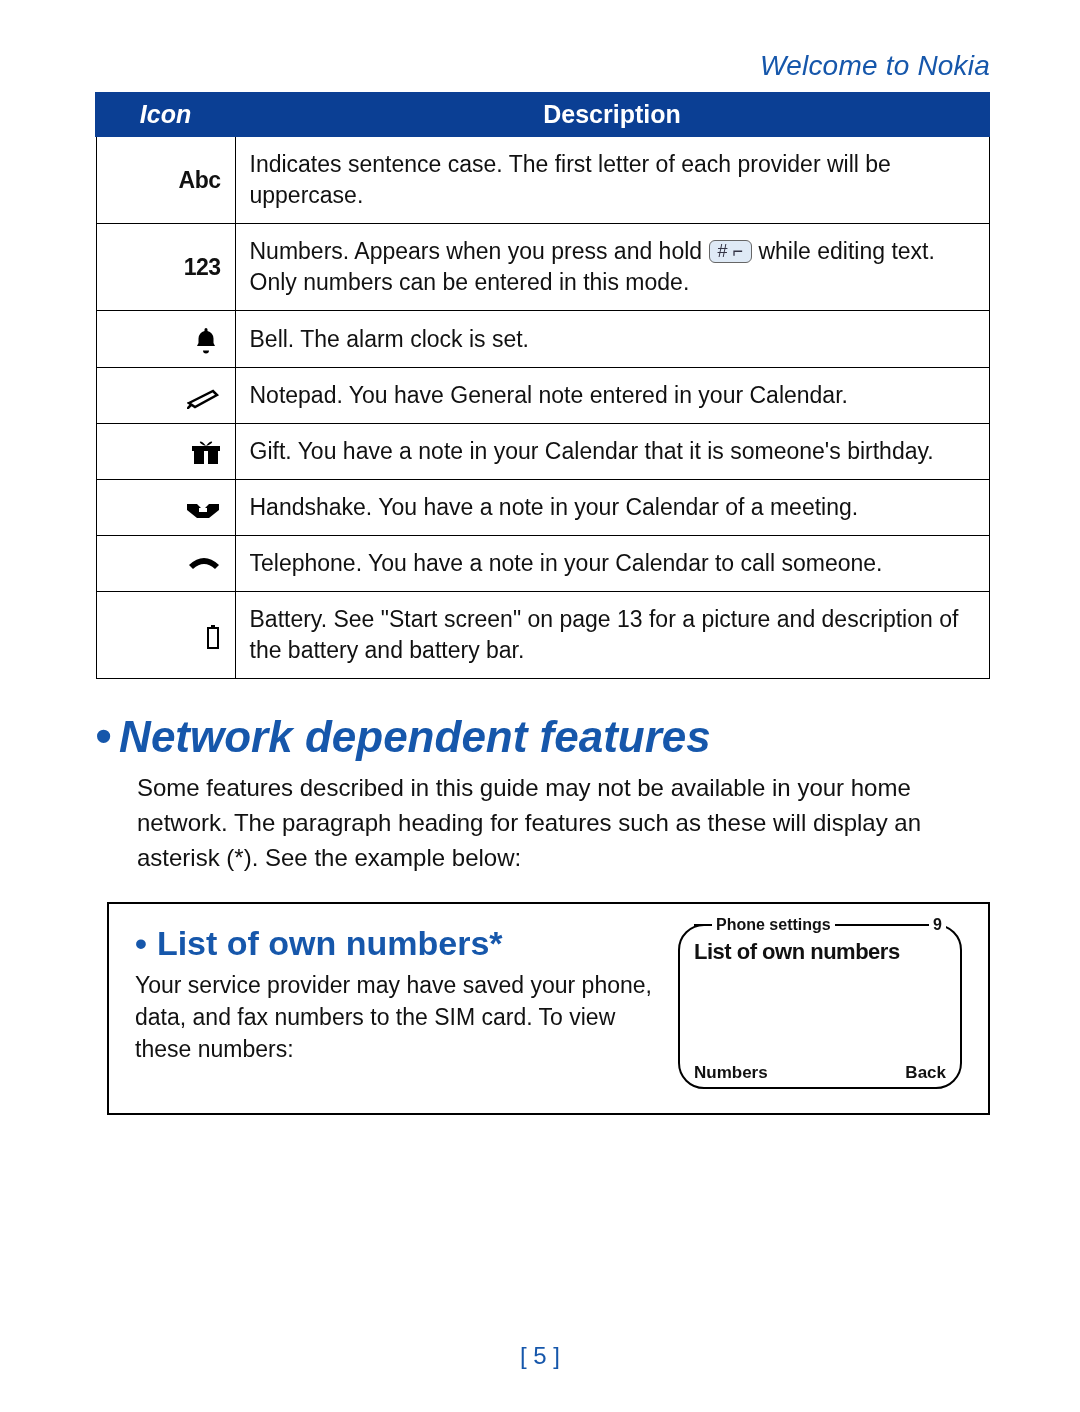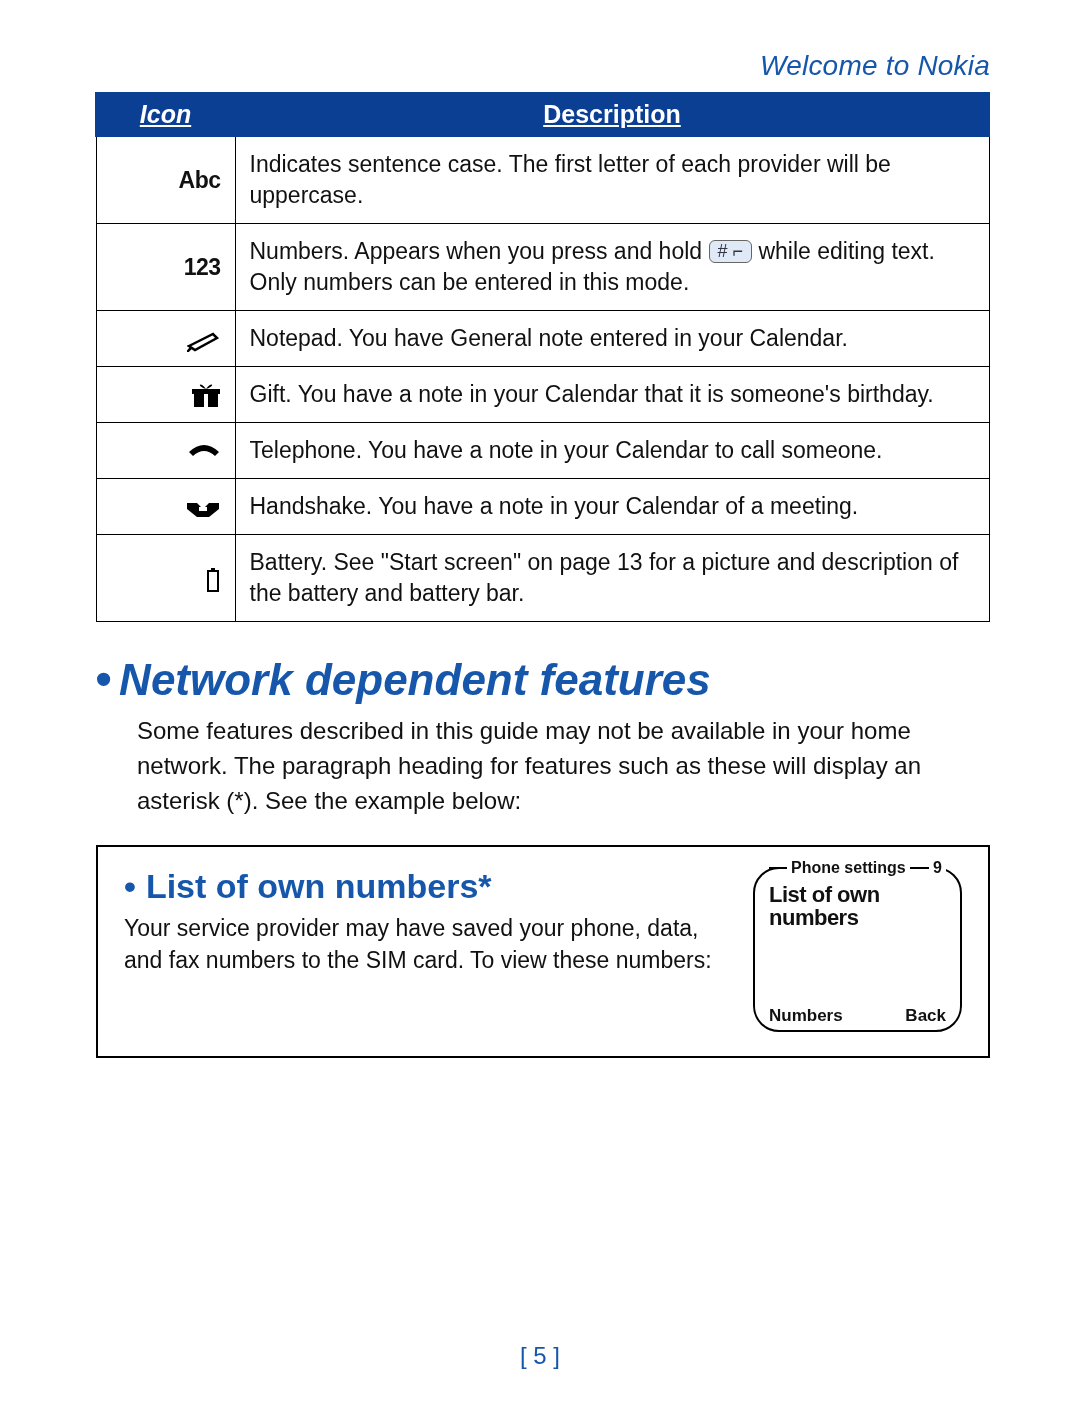--- a/index.html
+++ b/index.html
@@ -34,21 +34,20 @@
   }
   table.icon-table th{
     background:var(--nokia-blue);
     color:#fff;
     font-weight:700;
     font-size:25px;
     padding:6px 8px;
     border:2px solid var(--nokia-blue);
     text-align:center;
     font-style:italic;
-    text-decoration:underline;
   }
   table.icon-table th.desc{font-style:normal;}
   table.icon-table td{
     border:1.5px solid #000;
     padding:12px 14px;
     vertical-align:middle;
     font-size:23px;
     line-height:1.35;
   }
   td.icon-cell{
@@ -84,34 +83,34 @@
     margin:0 0 26px 42px;
     font-size:24px;
     line-height:1.45;
   }
   .example-box{
     border:2px solid #000;
     padding:20px 26px 24px 26px;
     display:flex;
     gap:24px;
     align-items:flex-start;
-    margin-left:1px;
+    margin-left:12px;
   }
   .example-text{flex:1;}
   h2.sub{
     color:var(--nokia-accent);
     font-size:34px;
     font-weight:700;
     margin:0 0 6px 0;
   }
   h2.sub .bullet{margin-right:10px;}
   .example-text p{margin:0;font-size:23px;line-height:1.4;}
   
   .phone-screen{
-    width:209px;
+    width:284px;
     height:165px;
     border:2px solid #000;
     border-radius:26px;
     box-sizing:border-box;
     position:relative;
     padding:10px 14px 6px;
     font-family:"Arial Black","Arial",sans-serif;
   }
   .phone-title-row{
     display:flex;align-items:center;
@@ -169,20 +168,28 @@
 
     <tr>
       <td class="icon-cell"><span class="nokia-glyph">123</span></td>
       <td>
         <span>Numbers. Appears when you press and hold </span>
         <span class="key-graphic"># ⌐</span>
         <span> while editing text. Only numbers can be entered in this mode.</span>
       </td>
     </tr>
 
+    <tr>
+      <td class="icon-cell pixel-icon">
+        <svg width="30" height="30" viewBox="0 0 20 20">
+            <path d="M10 2a1 1 0 011 1v1a5 5 0 014 5v3l1 2H4l1-2V9a5 5 0 014-5V3a1 1 0 011-1zm-2 15h4a2 2 0 01-4 0z" fill="#000"></path>
+          </svg>
+      </td>
+      <td>Bell. The alarm clock is set.</td>
+    </tr>
 
     <tr>
       <td class="icon-cell pixel-icon">
         <svg width="34" height="24" viewBox="0 0 34 24">
             <path d="M2 18 L26 6 L30 10 L8 22 Z" fill="none" stroke="#000" stroke-width="2.5"></path>
             <path d="M4 20 L0 24" stroke="#000" stroke-width="2.5"></path>
           </svg>
       </td>
       <td>Notepad. You have General note entered in your Calendar.</td>
     </tr>
@@ -194,35 +201,35 @@
             <rect x="13" y="10" width="4" height="14" fill="#fff"></rect>
             <rect x="1" y="6" width="28" height="5" fill="#000"></rect>
             <path d="M15 6 C10 -2 4 2 15 6 C26 2 20 -2 15 6" fill="#000"></path>
           </svg>
       </td>
       <td>Gift. You have a note in your Calendar that it is someone's birthday.</td>
     </tr>
 
     <tr>
       <td class="icon-cell pixel-icon">
-        <svg width="34" height="20" viewBox="0 0 34 20">
-            <path d="M2 10 Q17 -4 32 10 L28 14 Q17 4 6 14 Z" fill="#000"></path>
-          </svg>
-      </td>
-      <td>Telephone. You have a note in your Calendar to call someone.</td>
-    </tr>
-
-    <tr>
-      <td class="icon-cell pixel-icon">
         <svg width="36" height="22" viewBox="0 0 36 22">
             <path d="M2 6h10l6 6 6-6h10v6l-10 8h-12l-10-8z" fill="#000"></path>
             <rect x="14" y="10" width="8" height="4" fill="#fff"></rect>
           </svg>
       </td>
       <td>Handshake. You have a note in your Calendar of a meeting.</td>
+    </tr>
+
+    <tr>
+      <td class="icon-cell pixel-icon">
+        <svg width="34" height="20" viewBox="0 0 34 20">
+            <path d="M2 10 Q17 -4 32 10 L28 14 Q17 4 6 14 Z" fill="#000"></path>
+          </svg>
+      </td>
+      <td>Telephone. You have a note in your Calendar to call someone.</td>
     </tr>
 
     <tr>
       <td class="icon-cell pixel-icon">
         <svg width="16" height="26" viewBox="0 0 16 26">
             <rect x="3" y="4" width="10" height="20" fill="none" stroke="#000" stroke-width="2"></rect>
             <rect x="6" y="1" width="4" height="3" fill="#000"></rect>
           </svg>
       </td>
       <td>Battery. See "Start screen" on page 13 for a picture and description of the battery and battery bar.</td>

